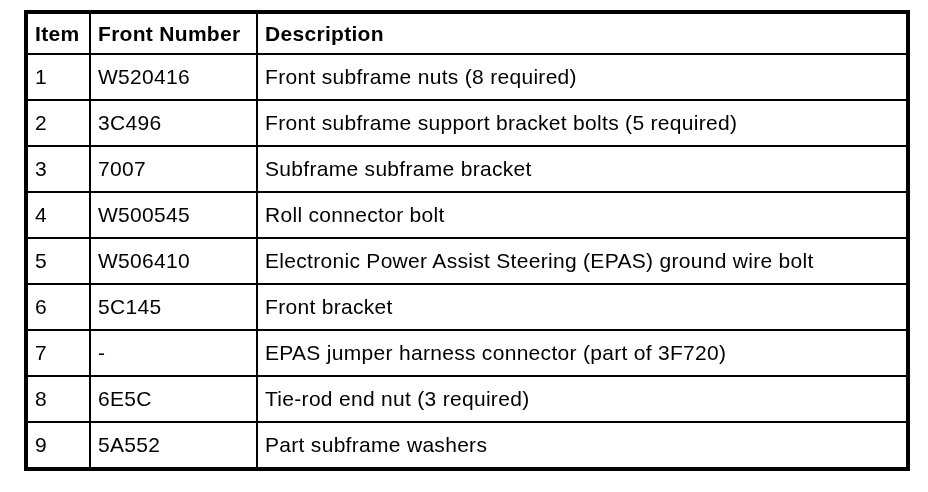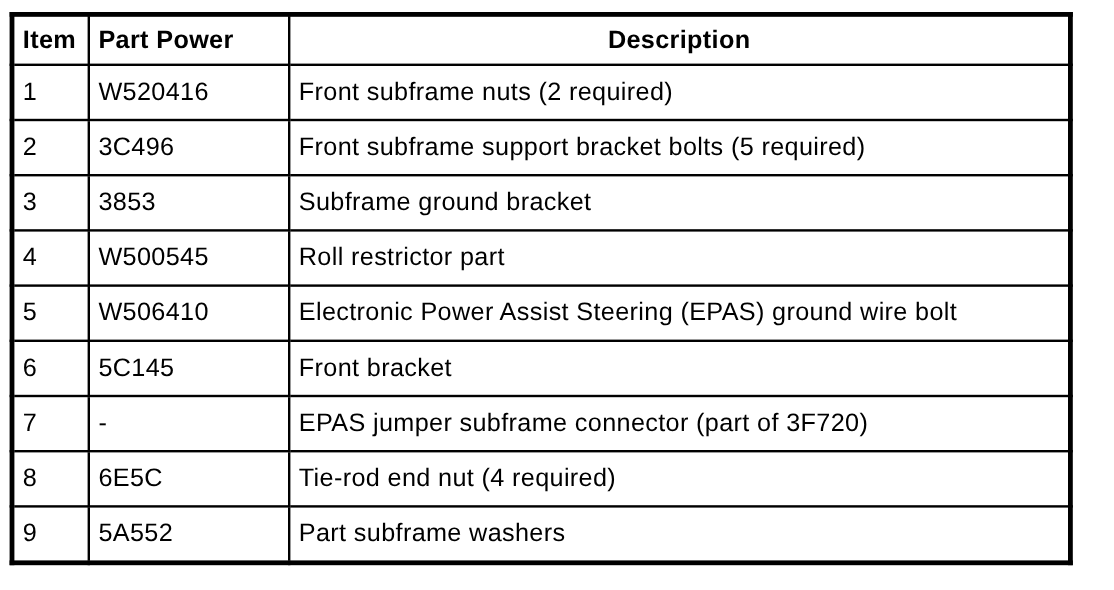--- a/index.html
+++ b/index.html
@@ -32,99 +32,100 @@
   table.parts-table th,
   table.parts-table td {
     border: 2px solid #000000;
     padding: 0 7px;
     vertical-align: middle;
     white-space: nowrap;
     overflow: hidden;
   }
   table.parts-table {
     border: 4px solid #000000;
+    margin-left: 16px;
   }
   table.parts-table thead th {
     height: 39px;
     font-weight: bold;
     text-align: left;
   }
   table.parts-table thead th.desc-header {
-    text-align: center;
+    text-align: left;
   }
   table.parts-table tbody td {
     height: 44px;
     font-weight: normal;
     text-align: left;
   }
 </style>
 </head>
 <body>
 
 <div class="table-wrap">
   <table class="parts-table">
     <colgroup>
       <col class="col-item">
       <col class="col-part">
       <col class="col-desc">
     </colgroup>
     <thead>
       <tr>
         <th>Item</th>
-        <th>Part Power</th>
+        <th>Front Number</th>
         <th class="desc-header">Description</th>
       </tr>
     </thead>
     <tbody>
   <tr>
     <td>1</td>
     <td>W520416</td>
-    <td>Front subframe nuts (2 required)</td>
+    <td>Front subframe nuts (8 required)</td>
   </tr>
 
   <tr>
     <td>2</td>
     <td>3C496</td>
     <td>Front subframe support bracket bolts (5 required)</td>
   </tr>
 
   <tr>
     <td>3</td>
-    <td>3853</td>
-    <td>Subframe ground bracket</td>
+    <td>7007</td>
+    <td>Subframe subframe bracket</td>
   </tr>
 
   <tr>
     <td>4</td>
     <td>W500545</td>
-    <td>Roll restrictor part</td>
+    <td>Roll connector bolt</td>
   </tr>
 
   <tr>
     <td>5</td>
     <td>W506410</td>
     <td>Electronic Power Assist Steering (EPAS) ground wire bolt</td>
   </tr>
 
   <tr>
     <td>6</td>
     <td>5C145</td>
     <td>Front bracket</td>
   </tr>
 
   <tr>
     <td>7</td>
     <td>-</td>
-    <td>EPAS jumper subframe connector (part of 3F720)</td>
+    <td>EPAS jumper harness connector (part of 3F720)</td>
   </tr>
 
   <tr>
     <td>8</td>
     <td>6E5C</td>
-    <td>Tie-rod end nut (4 required)</td>
+    <td>Tie-rod end nut (3 required)</td>
   </tr>
 
   <tr>
     <td>9</td>
     <td>5A552</td>
     <td>Part subframe washers</td>
   </tr>
 </tbody>
   </table>
 </div>

